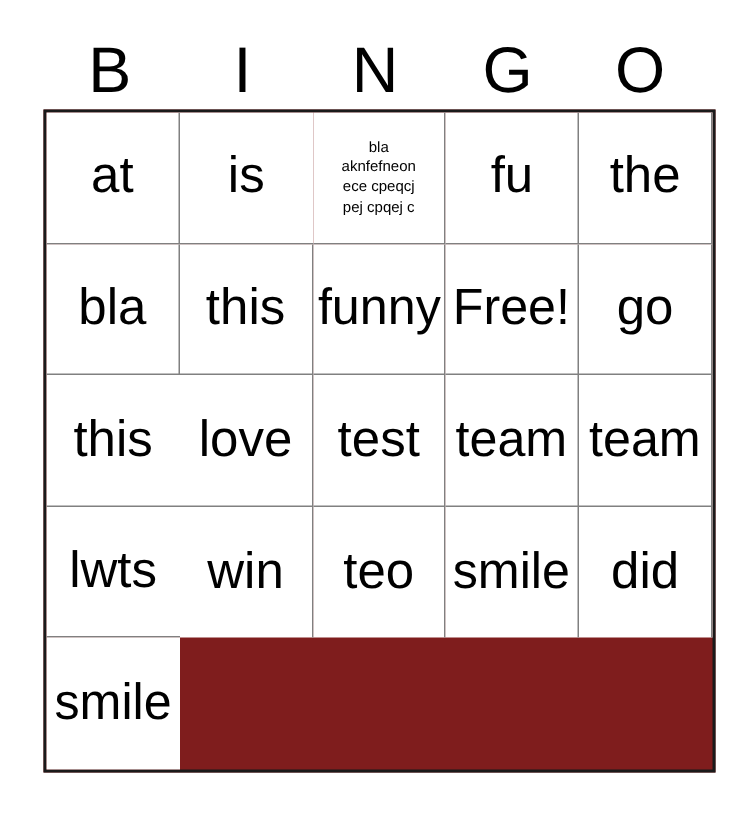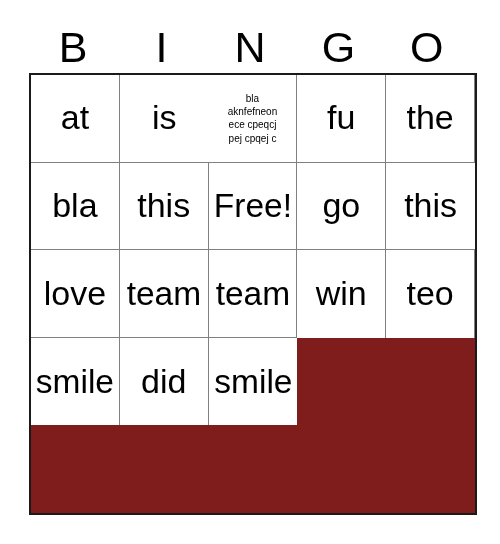--- a/index.html
+++ b/index.html
@@ -128,37 +128,46 @@
         <span class="cell-text">the</span>
       </div>
     <div class="cell">
         <span class="cell-text">bla</span>
       </div>
 
     <div class="cell">
         <span class="cell-text">this</span>
       </div>
     <div class="cell">
+        <span class="cell-text fit">funny</span>
+      </div>
+    <div class="cell">
         <span class="cell-text fit">Free!</span>
       </div>
     <div class="cell">
         <span class="cell-text">go</span>
       </div>
     <div class="cell col-last">
         <span class="cell-text">this</span>
       </div>
 
     <div class="cell">
         <span class="cell-text">love</span>
       </div>
     <div class="cell">
+        <span class="cell-text">test</span>
+      </div>
+    <div class="cell">
         <span class="cell-text fit">team</span>
       </div>
     <div class="cell">
         <span class="cell-text fit">team</span>
+      </div>
+    <div class="cell col-last">
+        <span class="cell-text">lwts</span>
       </div>
 
     <div class="cell row-last">
         <span class="cell-text">win</span>
       </div>
     <div class="cell row-last">
         <span class="cell-text">teo</span>
       </div>
     <div class="cell row-last">
         <span class="cell-text fit">smile</span>

